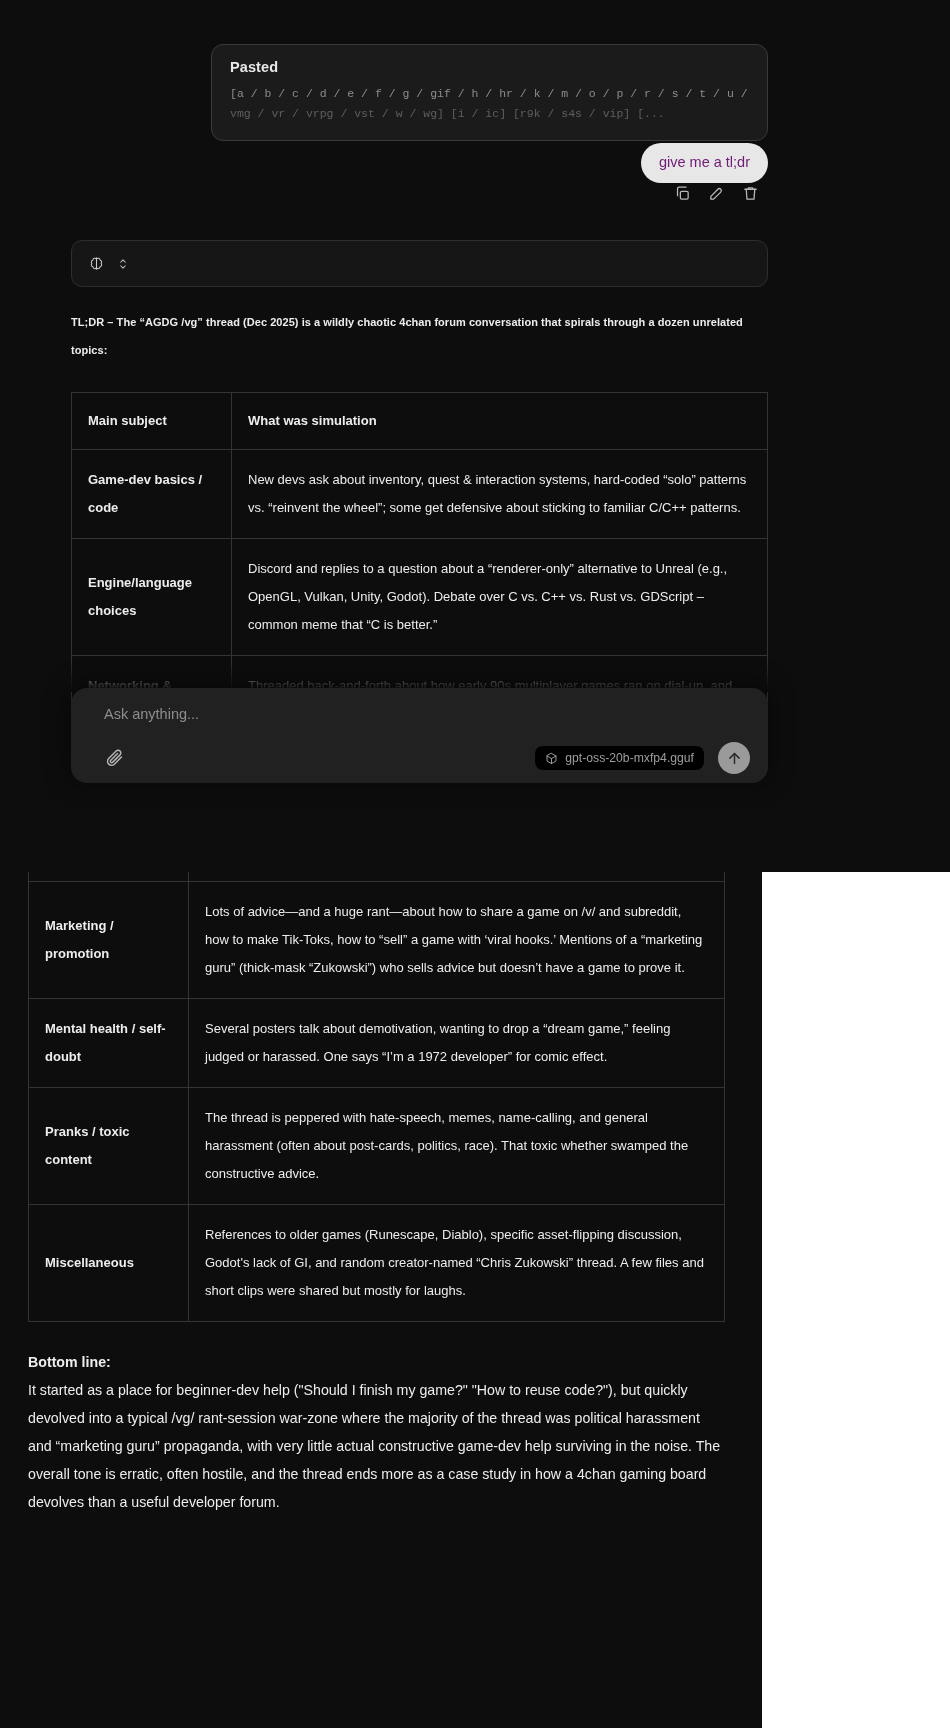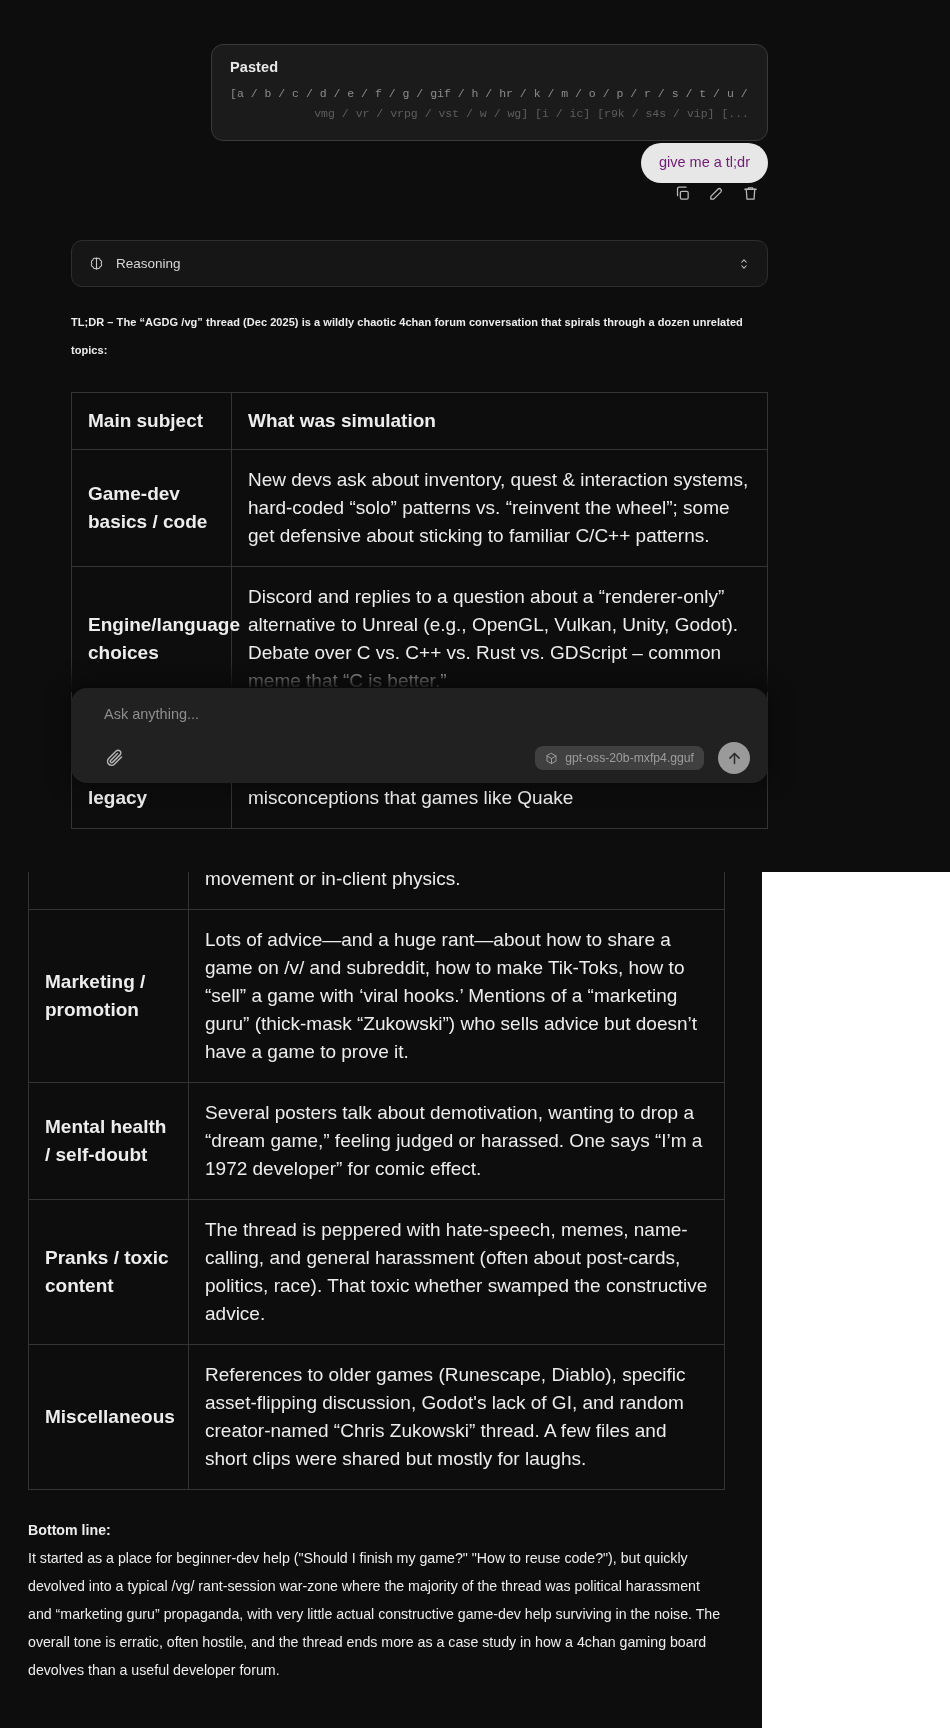--- a/index.html
+++ b/index.html
@@ -53,21 +53,21 @@
   }
   .pasted-body {
     font-family: "Liberation Mono", "DejaVu Sans Mono", monospace;
     font-size: 11.5px;
     line-height: 20px;
     color: #6f6f6f;
     white-space: nowrap;
     overflow: hidden;
   }
   .pasted-body .l1 { color: #8c8c8c; }
-  .pasted-body .l2 { color: #5e5e5e; text-align: right; }
+  .pasted-body .l2 { color: #5e5e5e; }
 
   
   .user-row {
     position: absolute;
     left: 0; top: 143px;
     width: 768px;
     display: flex;
     justify-content: flex-end;
   }
   .user-bubble {
@@ -132,21 +132,21 @@
   table.mdtable {
     width: 697px;
     border-collapse: collapse;
     table-layout: fixed;
   }
   table.mdtable th, table.mdtable td {
     border: 1px solid #343434;
     padding: 16px 16px;
     vertical-align: middle;
     text-align: left;
-    font-size: 19px;
+    font-size: 13px;
     line-height: 28px;
     color: #ededed;
   }
   table.mdtable th { font-weight: 700; padding-top: 14px; padding-bottom: 14px; }
   table.mdtable th:first-child, table.mdtable td:first-child { width: 160px; font-weight: 700; }
 
   
   .md2 {
     position: absolute;
     left: 28px; top: -80px;
@@ -178,21 +178,21 @@
   .clip {
     width: 22px; height: 22px;
     color: #b4b4b4;
     cursor: pointer;
   }
   .spacer { flex: 1 1 auto; }
   .model-badge {
     display: inline-flex;
     align-items: center;
     gap: 7px;
-    background: #404040;
+    background: #000000;
     border-radius: 8px;
     padding: 5px 10px;
     color: #9d9d9d;
     font-size: 12.2px;
     cursor: pointer;
   }
   .model-badge .cube { width: 13px; height: 13px; color: #9d9d9d; flex: 0 0 auto; }
   .send-btn {
     width: 32px; height: 32px;
     border-radius: 50%;
@@ -261,21 +261,20 @@
     </div>
 
     <div class="reasoning">
       <span class="brain">
         <svg viewBox="0 0 24 24" width="17" height="17" fill="none" stroke="currentColor" stroke-width="1.5" stroke-linecap="round" stroke-linejoin="round">
           <path d="M12 4v16"></path>
           <path d="M12 5.5a3 3 0 0 0-5.2 2 2.6 2.6 0 0 0-1.3 4.4A2.8 2.8 0 0 0 7 16.6 2.7 2.7 0 0 0 12 18"></path>
           <path d="M12 5.5a3 3 0 0 1 5.2 2 2.6 2.6 0 0 1 1.3 4.4A2.8 2.8 0 0 1 17 16.6 2.7 2.7 0 0 1 12 18"></path>
         </svg>
       </span>
-      <span class="r-label">Reasoning</span>
       <span class="chev">
         <svg viewBox="0 0 24 24" width="14" height="18" fill="none" stroke="currentColor" stroke-width="1.8" stroke-linecap="round" stroke-linejoin="round">
           <path d="M8 9l4-4 4 4"></path>
           <path d="M16 15l-4 4-4-4"></path>
         </svg>
       </span>
     </div>
 
     <div class="md">
       <p class="tldr">TL;DR – The “AGDG /vg” thread (Dec 2025) is a wildly chaotic 4chan forum conversation that spirals through a dozen unrelated topics:</p>

